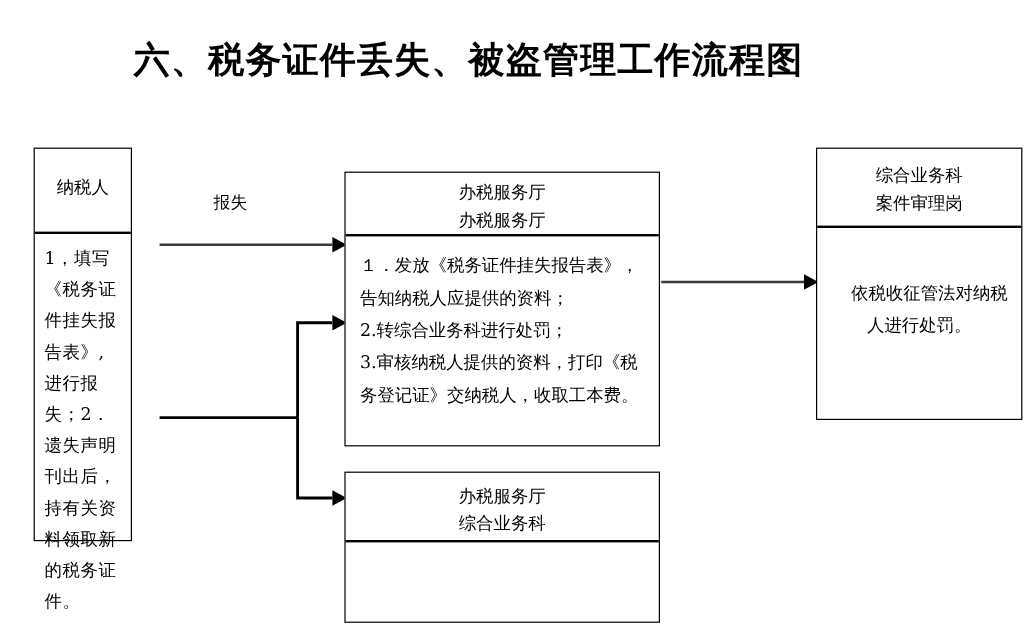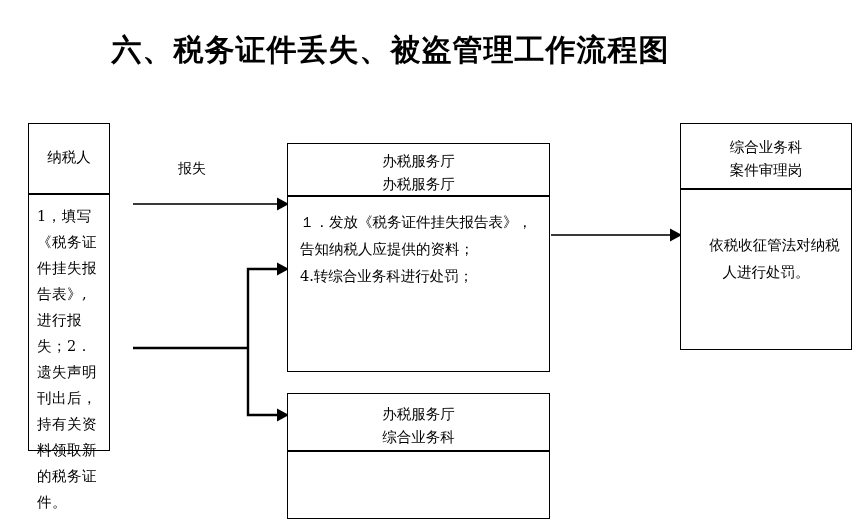--- a/index.html
+++ b/index.html
@@ -197,21 +197,22 @@
     <div class="box-body">1，填写《税务证件挂失报告表》,进行报失；2．遗失声明刊出后，持有关资料领取新的税务证件。</div>
   </div>
 
   <div class="box" id="box-registration">
     <div class="box-header">
       <span class="hline">办税服务厅</span>
       <span class="hline">办税服务厅</span>
     </div>
     <div class="box-body">
       <div>１．发放《税务证件挂失报告表》，告知纳税人应提供的资料；</div>
-      <div>4.转综合业务科进行处罚；</div>
+      <div>2.转综合业务科进行处罚；</div>
+      <div>3.审核纳税人提供的资料，打印《税务登记证》交纳税人，收取工本费。</div>
     </div>
   </div>
 
   <div class="box" id="box-invoice">
     <div class="box-header">
       <span class="hline">办税服务厅</span>
       <span class="hline">综合业务科</span>
     </div>
   </div>
 

